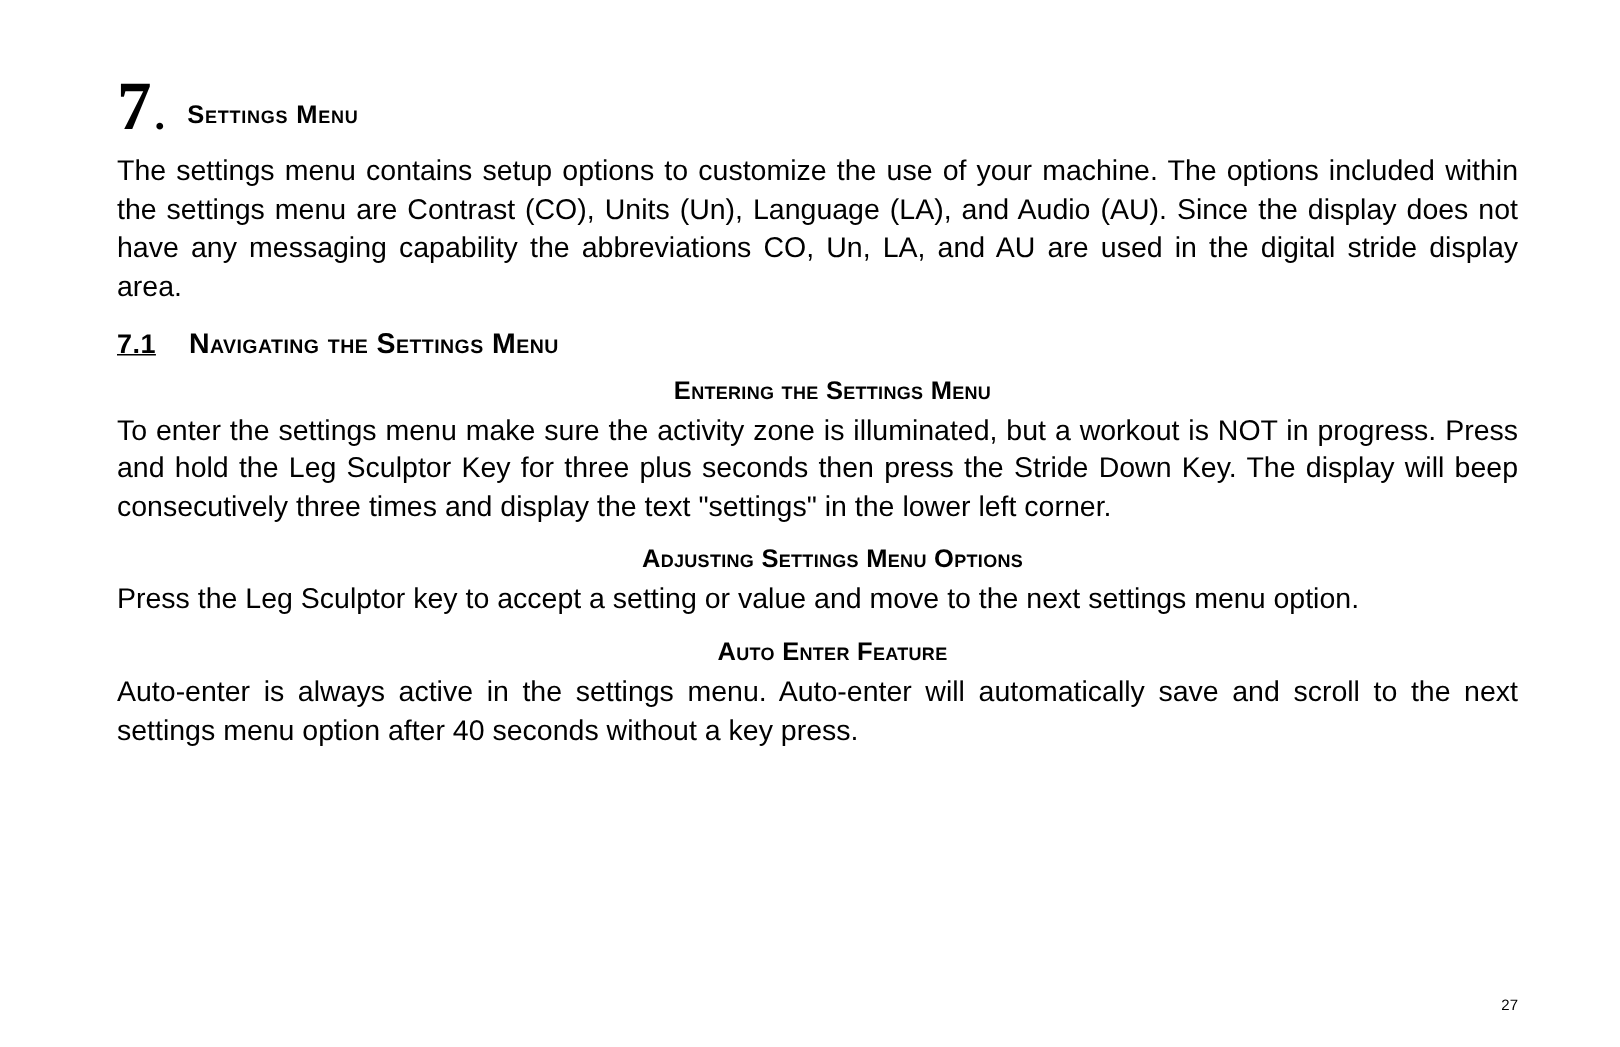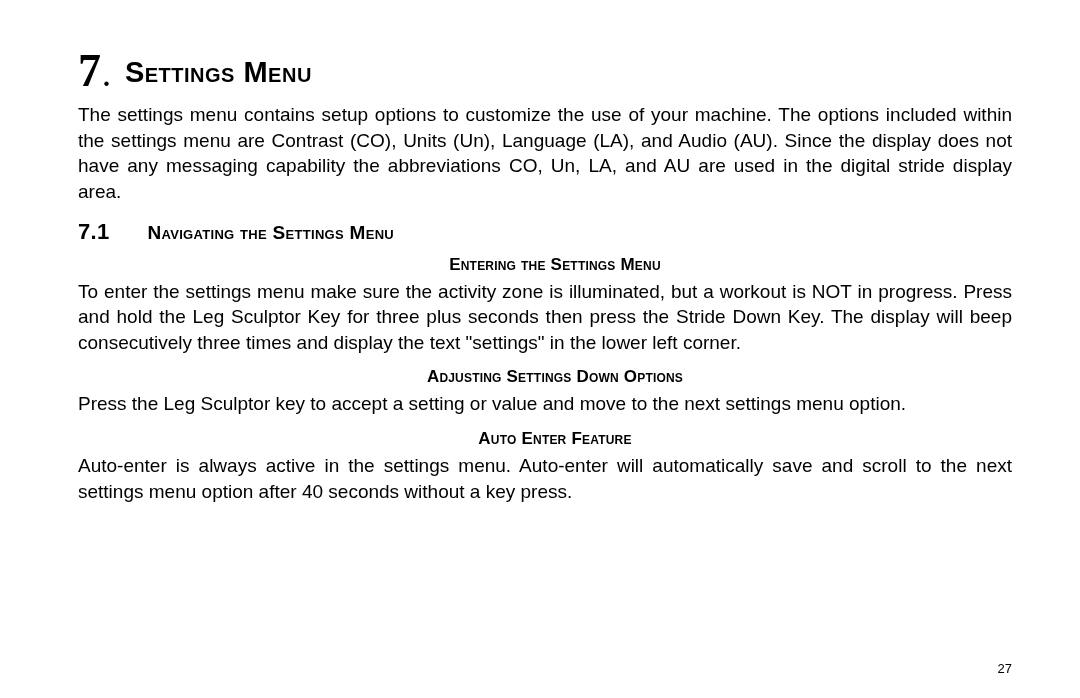--- a/index.html
+++ b/index.html
@@ -30,56 +30,57 @@
   }
   .chapter-dot {
     font-family: "Times New Roman", Times, serif;
     font-weight: 700;
     font-size: 28px;
     margin: 0 6px 0 2px;
   }
   .chapter-title {
     font-family: Arial, Helvetica, sans-serif;
     font-weight: 700;
-    font-size: 29px;
+    font-size: 17px;
     font-variant: small-caps;
     letter-spacing: 0.5px;
     vertical-align: 4px;
   }
   .body-text {
     font-size: 19px;
     line-height: 1.35;
     margin: 4px 0 12px 0;
     text-align: justify;
   }
   .section-heading {
     font-weight: 700;
     font-size: 19px;
     font-variant: small-caps;
     margin: 14px 0 2px 0;
     letter-spacing: 0.3px;
   }
   .section-number {
     font-weight: 700;
-    font-size: 22px;
-    margin-right: 38px;
+    font-size: 18px;
+    margin-right: 22px;
+    text-decoration: underline;
   }
   .subheading {
     font-weight: 700;
     font-size: 17px;
     font-variant: small-caps;
     margin: 10px 0 2px 20px;
     letter-spacing: 0.2px;
     text-align: center;
   }
   .page-number {
     position: absolute;
     bottom: 22px;
     right: 68px;
-    font-size: 13px;
+    font-size: 10px;
   }
 </style>
 </head>
 <body>
 
 <div class="page">
 
   <h1 class="chapter-heading">
     <span class="chapter-number">7</span><span class="chapter-dot">.</span>
     <span class="chapter-title">Settings Menu</span>
@@ -87,21 +88,21 @@
 
   <p class="body-text">The settings menu contains setup options to customize the use of your machine.  The options included within the settings menu are Contrast (CO), Units (Un), Language (LA), and Audio (AU).  Since the display does not have any messaging capability the abbreviations CO, Un, LA, and AU are used in the digital stride display area.</p>
 
   <div class="section-heading">
     <span class="section-number">7.1</span><span>Navigating the Settings Menu</span>
   </div>
 
   <div class="subheading">Entering the Settings Menu</div>
   <p class="body-text">To enter the settings menu make sure the activity zone is illuminated, but a workout is NOT in progress.  Press and hold the Leg Sculptor Key for three plus seconds then press the Stride Down Key. The display will beep consecutively three times and display the text "settings" in the lower left corner.</p>
 
-  <div class="subheading">Adjusting Settings Down Options</div>
+  <div class="subheading">Adjusting Settings Menu Options</div>
 
   <p class="body-text">Press the Leg Sculptor key to accept a setting or value and move to the next settings menu option.</p>
 
   <div class="subheading">Auto Enter Feature</div>
   <p class="body-text">Auto-enter is always active in the settings menu.  Auto-enter will automatically save and scroll to the next settings menu option after 40 seconds without a key press.</p>
 
   <div class="page-number">27</div>
 </div>
 
 </body></html>

